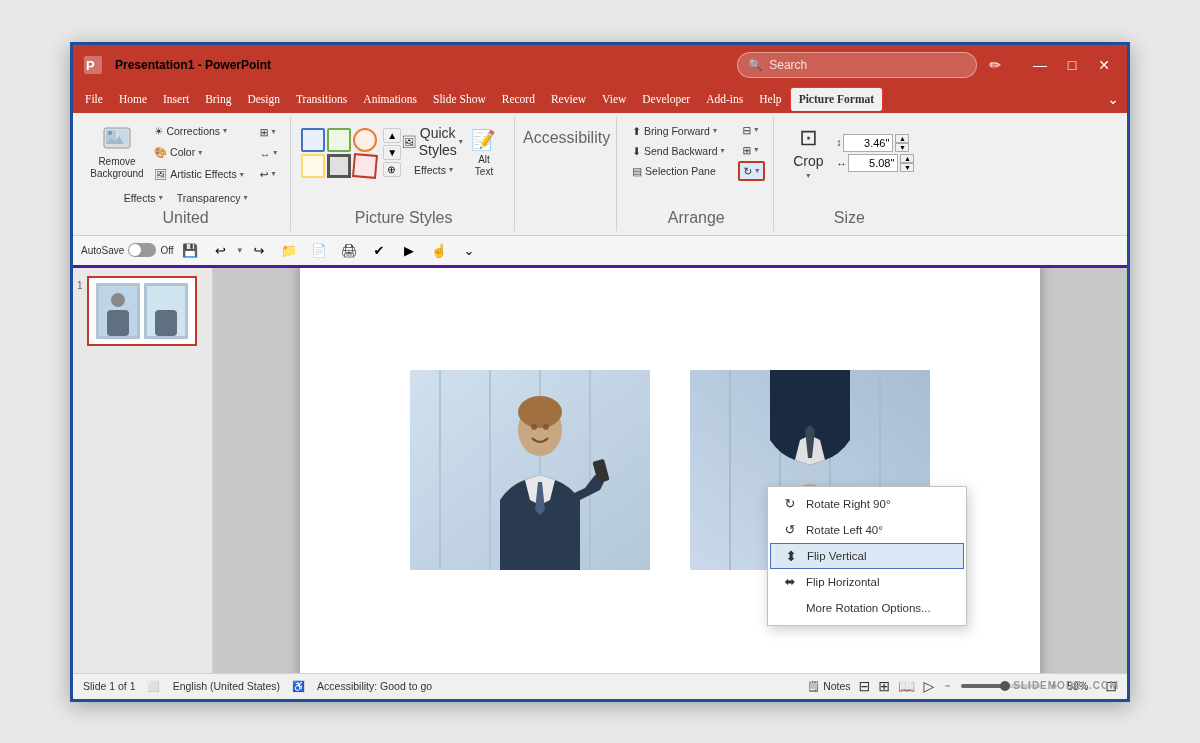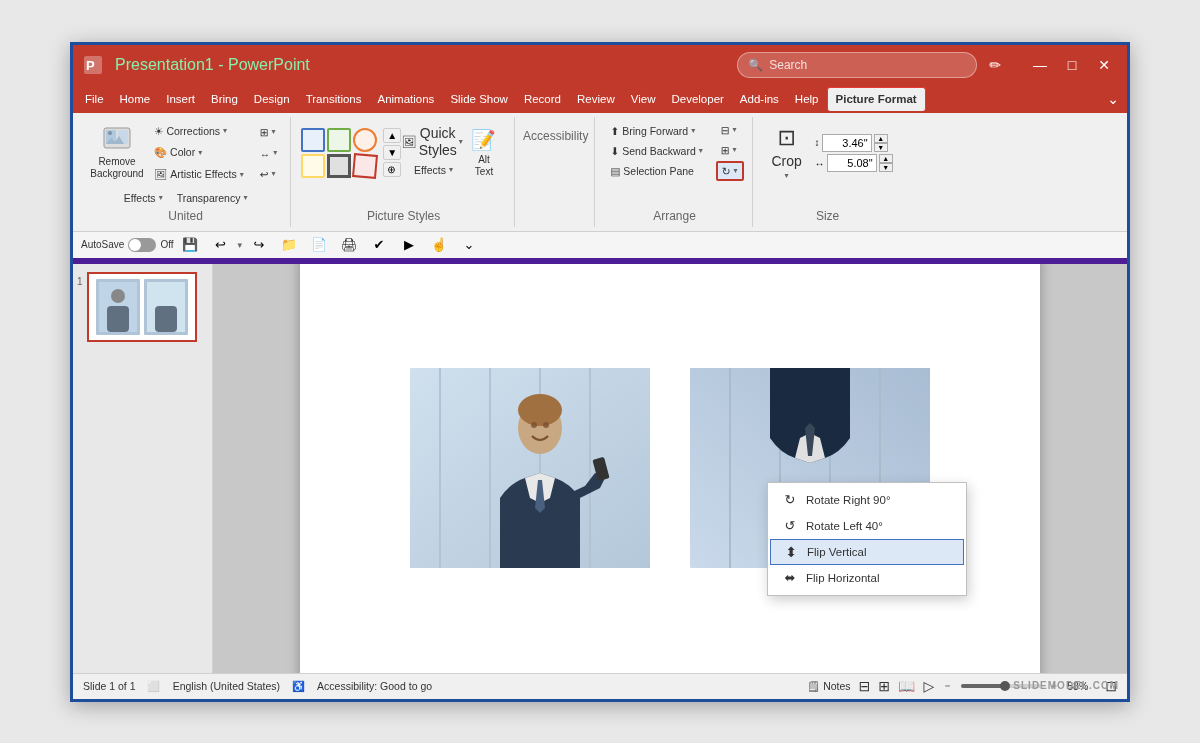--- a/index.html
+++ b/index.html
@@ -33,23 +33,23 @@
       padding: 0 8px;
       flex-shrink: 0;
     }
     .title-bar-logo {
       width: 24px;
       height: 24px;
       margin-right: 10px;
       flex-shrink: 0;
     }
     .title-bar-text {
-      color: #86efac;
-      font-size: 16px;
-      font-weight: 400;
+      color: #000000;
+      font-size: 12px;
+      font-weight: 700;
       flex: 1;
     }
     .search-box {
       background: rgba(255,255,255,0.2);
       border: 1px solid rgba(255,255,255,0.4);
       border-radius: 16px;
       height: 26px;
       width: 240px;
       display: flex;
       align-items: center;
@@ -102,20 +102,21 @@
     }
     .menu-item {
       color: white;
       padding: 3px 8px;
       cursor: pointer;
       border-radius: 3px;
       font-size: 11.5px;
       height: 24px;
       display: flex;
       align-items: center;
+      font-family: Liberation Serif, serif;
     }
     .menu-item.active {
       background: #f0f0f0;
       color: #333;
       border-top-left-radius: 3px;
       border-top-right-radius: 3px;
       border: 1px solid #e53935;
       border-bottom: none;
       font-weight: 600;
     }
@@ -133,21 +134,21 @@
     .ribbon-group {
       display: flex;
       flex-direction: column;
       align-items: center;
       border-right: 1px solid #d0d0d0;
       padding: 4px 8px;
       gap: 2px;
     }
     .ribbon-group:last-child { border-right: none; }
     .ribbon-group-label {
-      font-size: 12px;
+      font-size: 16px;
       color: #666;
       margin-top: auto;
       text-align: left;
     }
     .ribbon-row {
       display: flex;
       align-items: center;
       gap: 4px;
     }
     .ribbon-btn-large {
@@ -186,21 +187,21 @@
       color: #333;
       white-space: nowrap;
     }
     .dropdown-arrow {
       font-size: 8px;
       color: #666;
     }
     
     .toolbar {
       background: #f5f5f5;
-      border-bottom: 6px solid #4c1d95;
+      border-bottom: 3px solid #4c1d95;
       height: 32px;
       display: flex;
       align-items: center;
       padding: 0 8px;
       gap: 4px;
       flex-shrink: 0;
     }
     .toolbar-btn {
       width: 26px;
       height: 24px;
@@ -794,20 +795,24 @@
           <span>Rotate Left 40°</span>
         </div>
         <div class="dropdown-item selected">
           <span class="dropdown-icon" style="font-size:14px">⬍</span>
           <span style="font-weight:500">Flip Vertical</span>
         </div>
         <div class="dropdown-item">
           <span class="dropdown-icon">⬌</span>
           <span>Flip Horizontal</span>
         </div>
+        <div class="dropdown-item">
+          <span class="dropdown-icon"></span>
+          <span>More Rotation Options...</span>
+        </div>
       </div>
 
     </div>
   </div>
 
   <div class="status-bar">
     <span>Slide 1 of 1</span>
     <span>⬜</span>
     <span>English (United States)</span>
     <span>♿</span>

